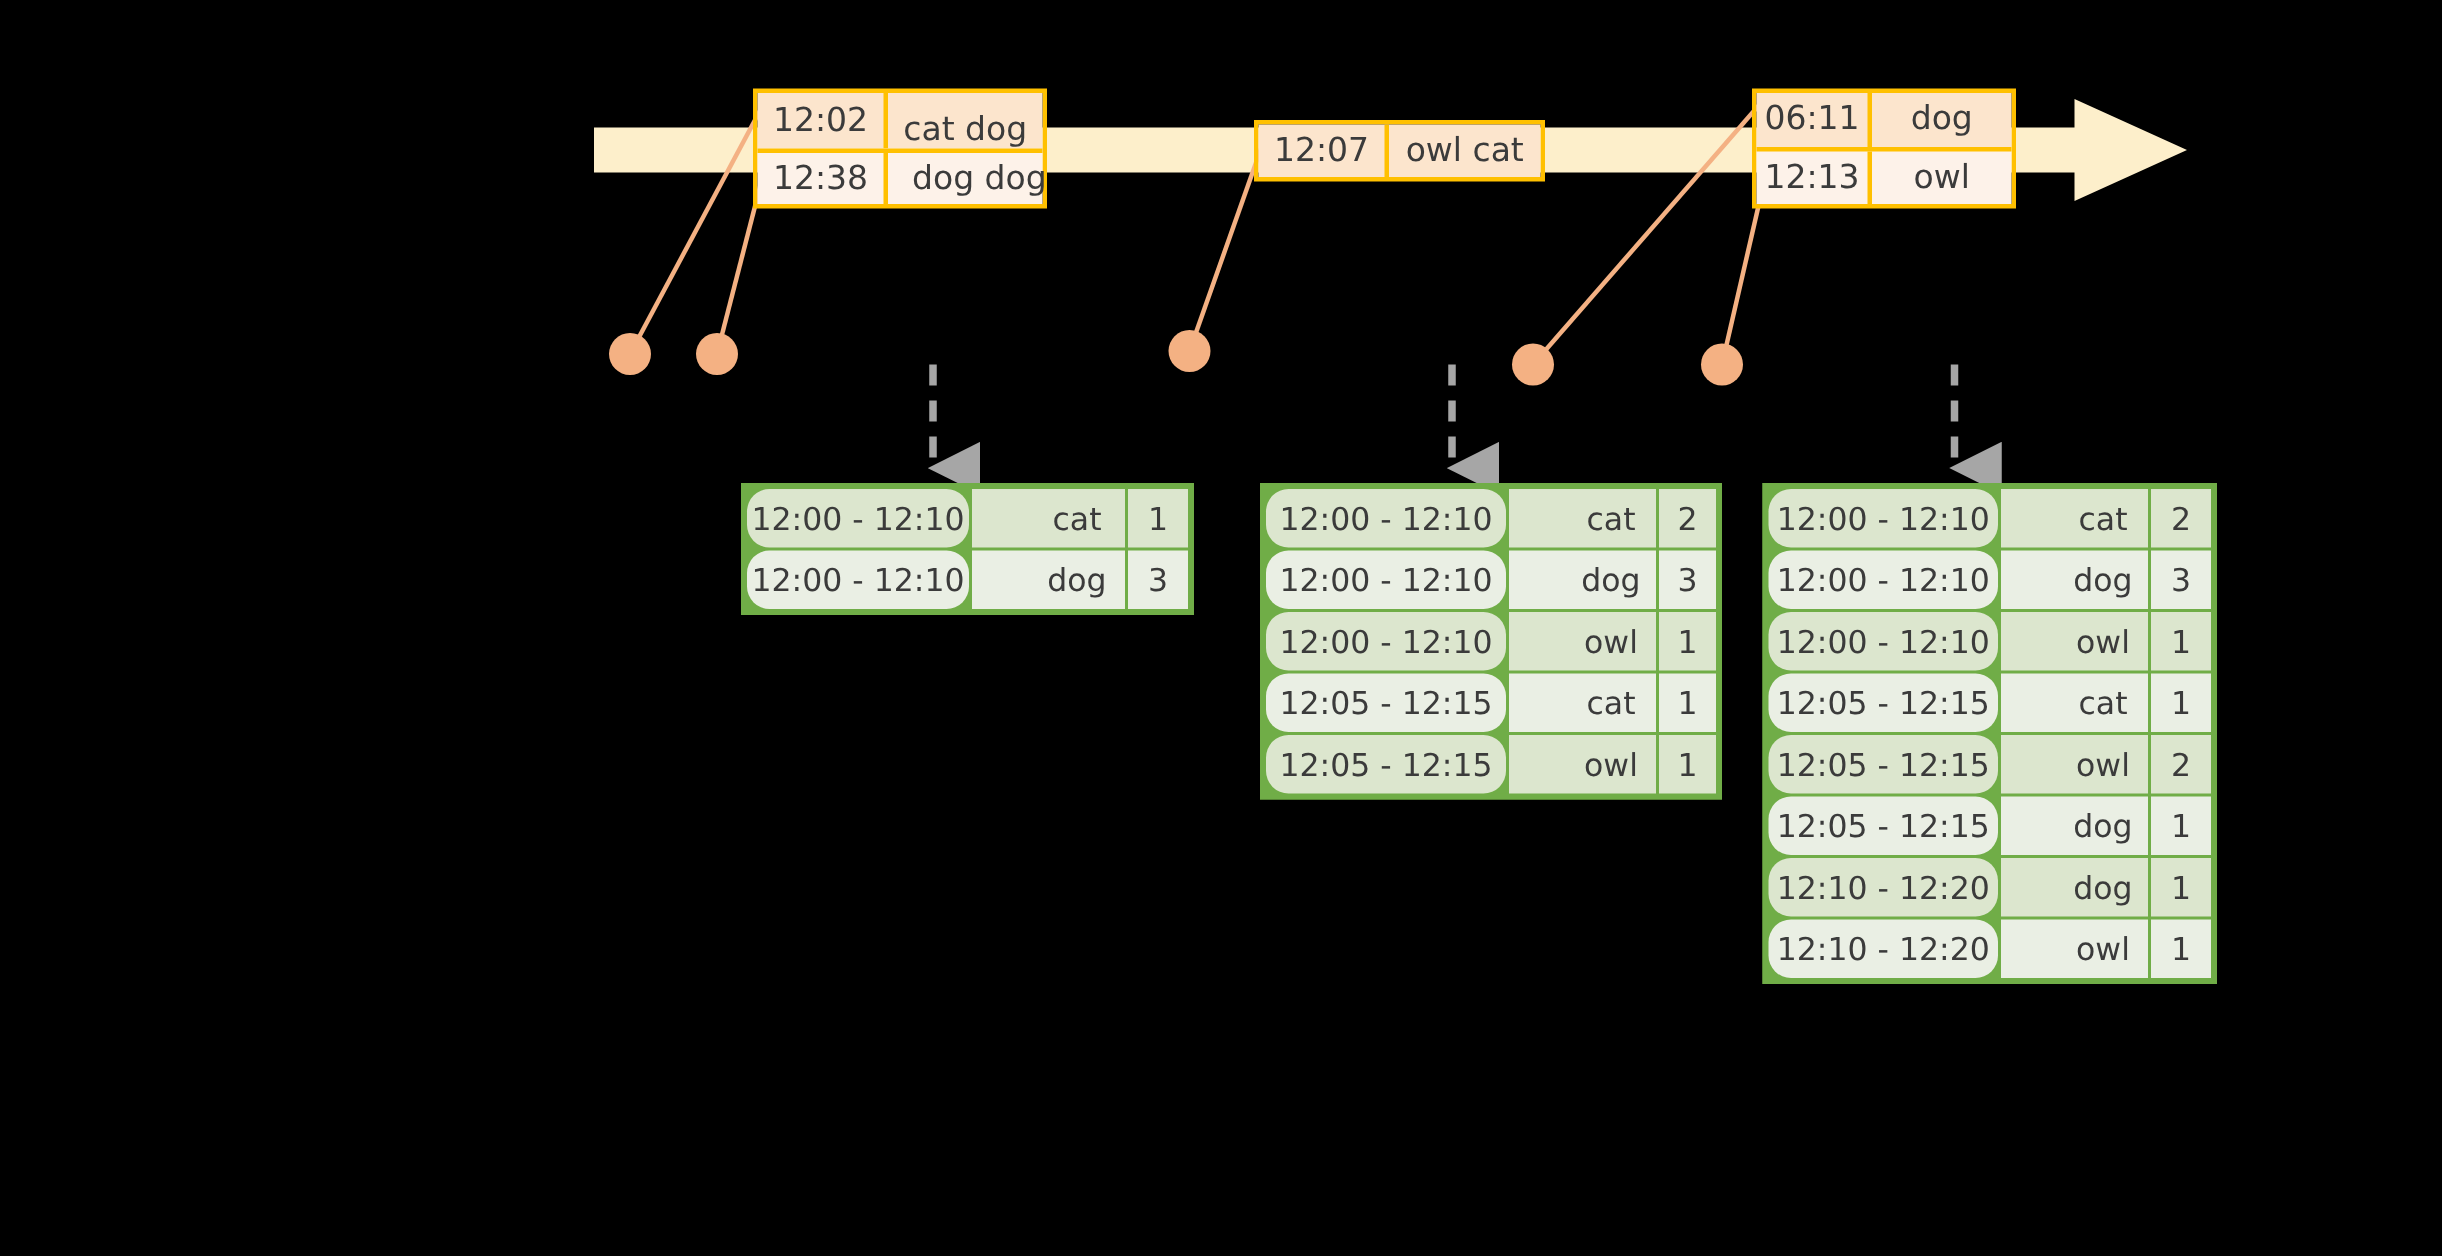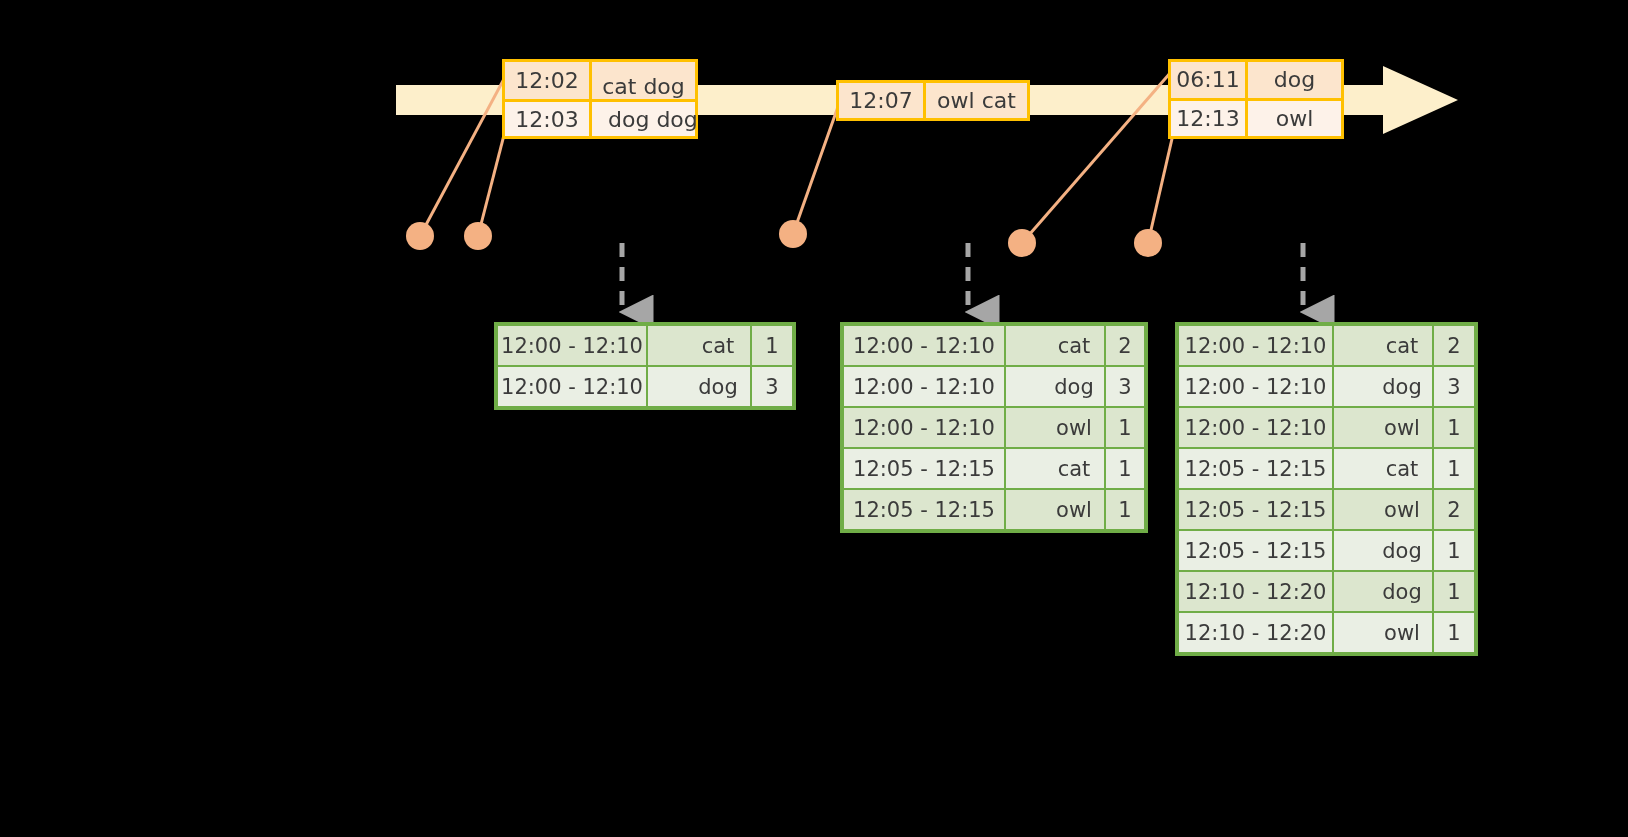--- a/index.html
+++ b/index.html
@@ -19,21 +19,21 @@
   .evt-time{border-right:3px solid #FFC000;}
 
   
   .tbl{position:absolute;border:4px solid #70AD47;box-sizing:border-box;
        background:#70AD47;display:flex;flex-direction:column;gap:2px;z-index:5;}
   .trow{display:flex;gap:2px;height:39px;}
   .tcell{display:flex;align-items:center;justify-content:center;
          font-size:21px;color:#3b3b3b;white-space:nowrap;}
   .trow.shade .tcell{background:#DCE6CE;}
   .trow.light .tcell{background:#EAEFE4;}
-  .c-win{flex:0 0 auto;}
+  .c-win{flex:0 0 auto;border-radius:15px;}
   .c-word{flex:0 0 auto;padding-left:38px;}
   .c-cnt{flex:0 0 auto;}
 </style>
 </head>
 <body>
 
 <div id="stage">
 
   <svg class="layer" viewBox="0 0 1628 837" xmlns="http://www.w3.org/2000/svg">
     <defs>
@@ -65,21 +65,21 @@
       </g>
   </svg>
 
   <div id="events-host">
       <div class="evt-box" style="left: 502px; top: 59px; width: 196px; height: 80px;">
         <div class="evt-row r0">
           <div class="evt-time" style="flex: 0 0 84px;">12:02</div>
           <div class="evt-words" style="flex: 1 1 auto; margin-top: 12px;">cat dog</div>
         </div>
         <div class="evt-row r1">
-          <div class="evt-time" style="flex: 0 0 84px;">12:03</div>
+          <div class="evt-time" style="flex: 0 0 84px;">12:38</div>
           <div class="evt-words" style="flex: 1 1 auto; padding-left: 16px;">dog dog</div>
         </div>
       </div>
       <div class="evt-box" style="left: 836px; top: 80px; width: 194px; height: 41px;">
         <div class="evt-row r0">
           <div class="evt-time" style="flex: 0 0 84px; text-align: center;">12:07</div>
           <div class="evt-words" style="flex: 1 1 auto;">owl cat</div>
         </div>
       </div>
       <div class="evt-box" style="left: 1168px; top: 59px; width: 176px; height: 80px;">

